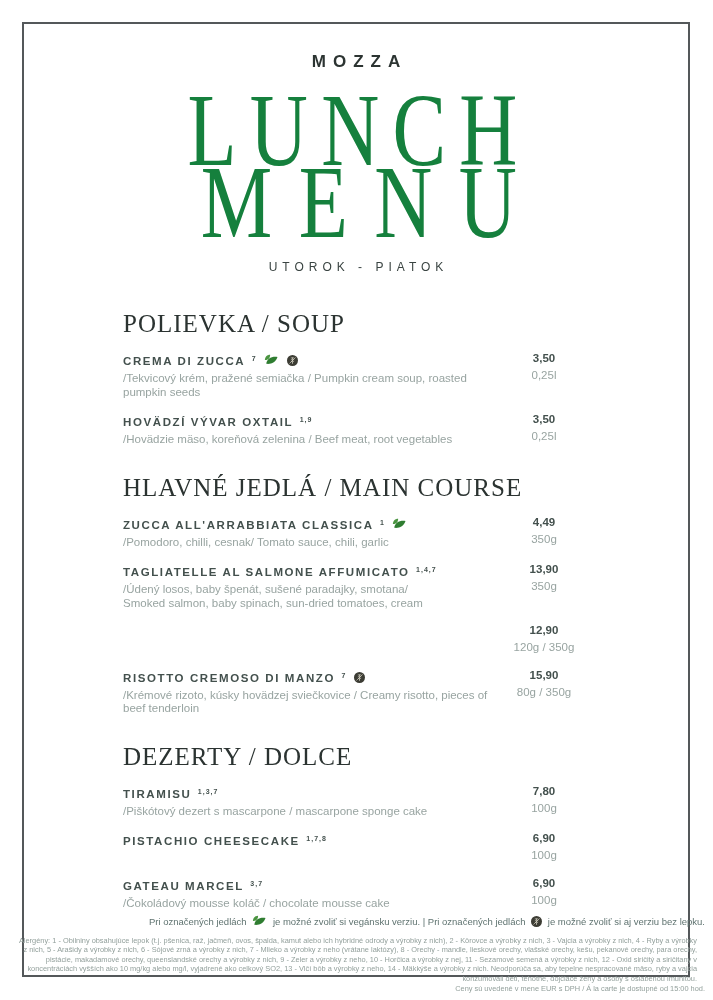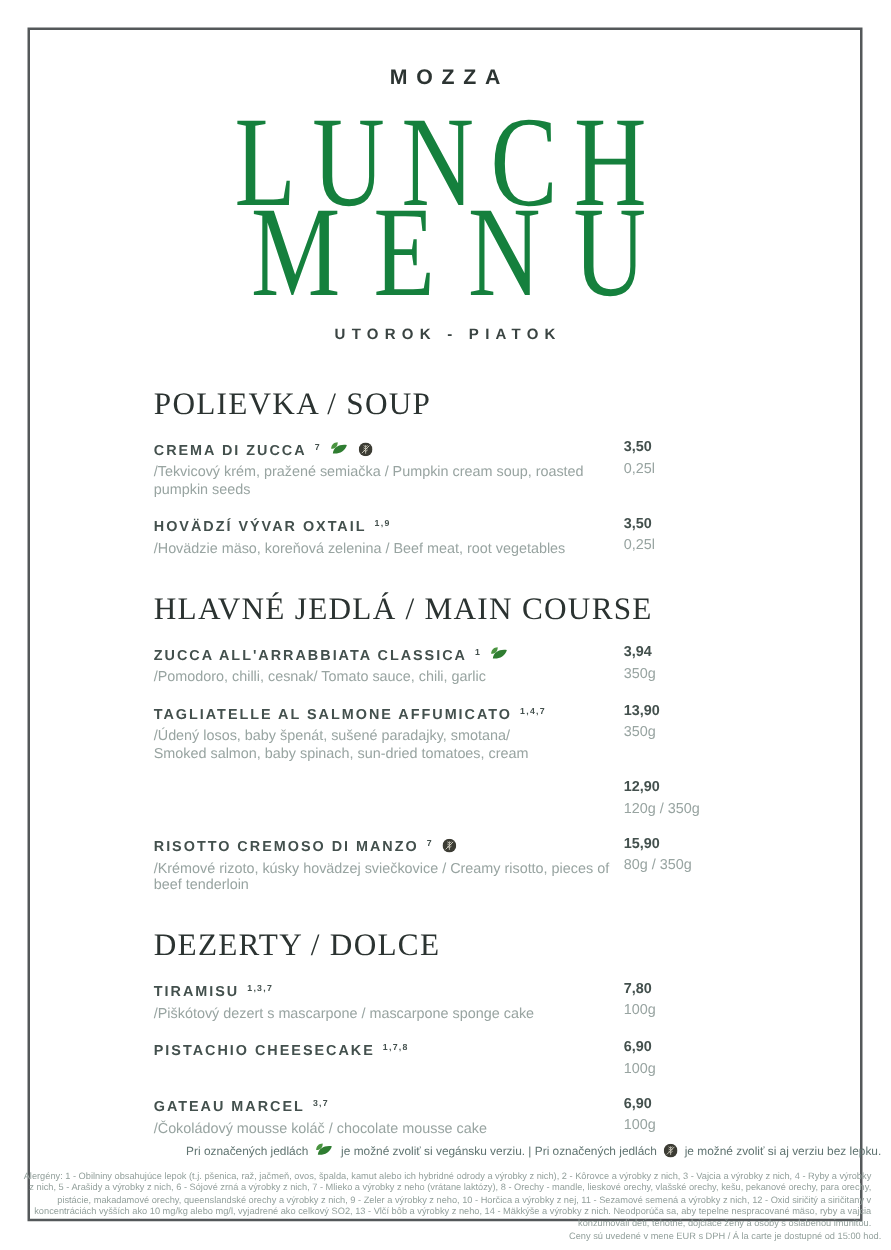--- a/index.html
+++ b/index.html
@@ -46,21 +46,21 @@
     transform-origin:50% 50%;
   }
   .title-line.l1 { letter-spacing:17px; text-indent:17px; }
   .title-line.l2 { letter-spacing:34px; text-indent:34px; }
   .menu-subtitle {
     margin-top:22px;
     text-align:center;
     font-size:12px;
     letter-spacing:5px;
     text-indent:5px;
-    font-weight:700;
+    font-weight:400;
     color:#3a4442;
   }
   .section { margin-top:27px; }
   .section.first { margin-top:36px; }
   .section-heading {
     font-family:"Liberation Serif", serif;
     font-weight:400;
     font-size:25px;
     letter-spacing:1px;
     color:#2b3331;
@@ -89,21 +89,21 @@
   }
   .badge { display:inline-block; vertical-align:-1px; margin-left:3px; }
   .badge svg { display:inline-block; }
   .item-desc {
     margin-top:4px;
     font-size:11.5px;
     line-height:13.5px;
     color:#98a4a1;
     white-space:pre-line;
   }
-  .item-right { text-align:left; flex-shrink:0; min-width:90px; }
+  .item-right { text-align:center; flex-shrink:0; min-width:90px; }
   .item-price {
     font-size:11.5px;
     font-weight:bold;
     color:#43504d;
     line-height:13px;
   }
   .item-portion {
     margin-top:4px;
     font-size:11.5px;
     color:#98a4a1;
@@ -203,21 +203,21 @@
           
   <span class="badge"><svg width="15" height="12" viewBox="0 0 20 16">
                 <path d="M3 13 C4 6, 10 3, 18 4 C16 11, 9 14, 3 13 Z" fill="#2f7d31"></path>
                 <path d="M1.2 8 C1.2 4, 4 1, 8.2 1 C8.2 5.2, 6 8.2, 1.2 8 Z" fill="#4a9440"></path>
               </svg></span>
 
         </div>
         <div class="item-desc">/Pomodoro, chilli, cesnak/ Tomato sauce, chili, garlic</div>
       </div>
       <div class="item-right">
-        <div class="item-price">3,94</div>
+        <div class="item-price">4,49</div>
         <div class="item-portion">350g</div>
       </div>
     </div>
 
     <div class="item">
       <div class="item-left">
         <div class="item-head">
           <span class="item-name">TAGLIATELLE AL SALMONE AFFUMICATO</span>
           <span class="allergen-sup">1,4,7</span>
         </div>

